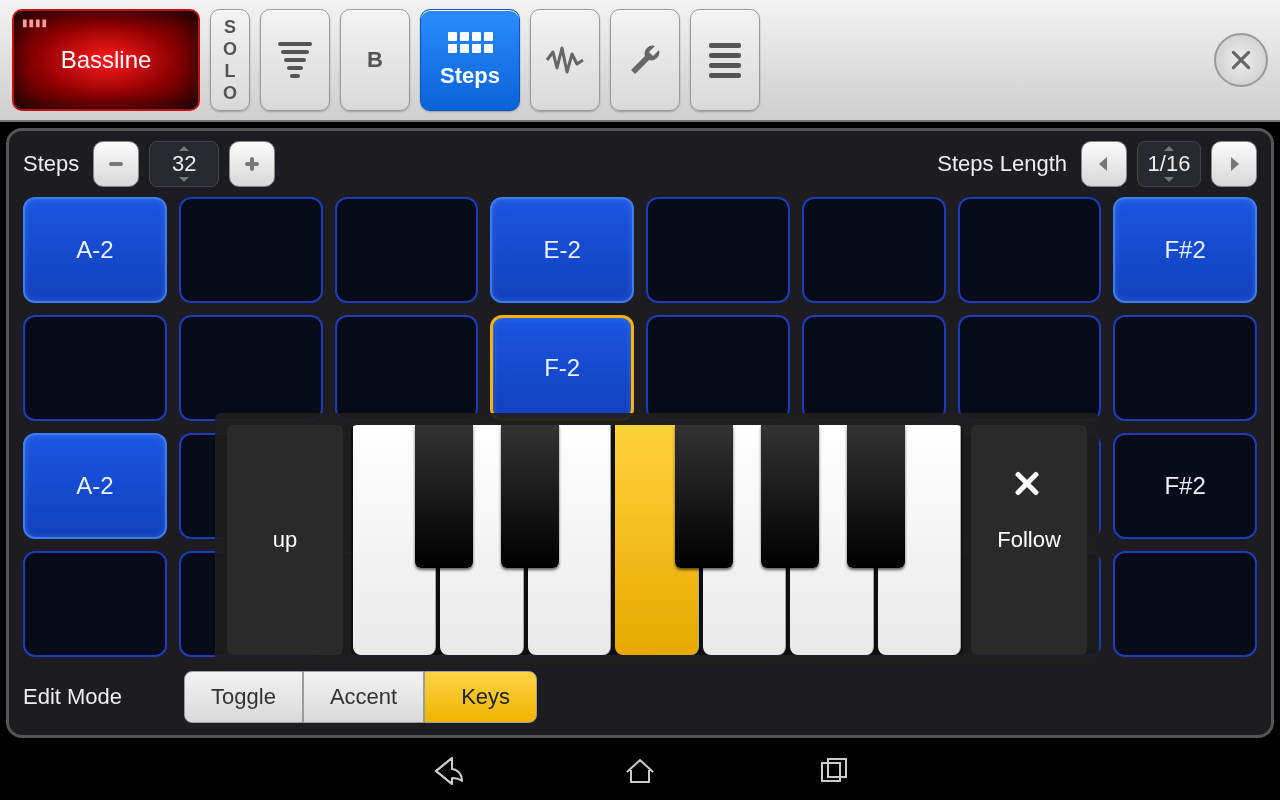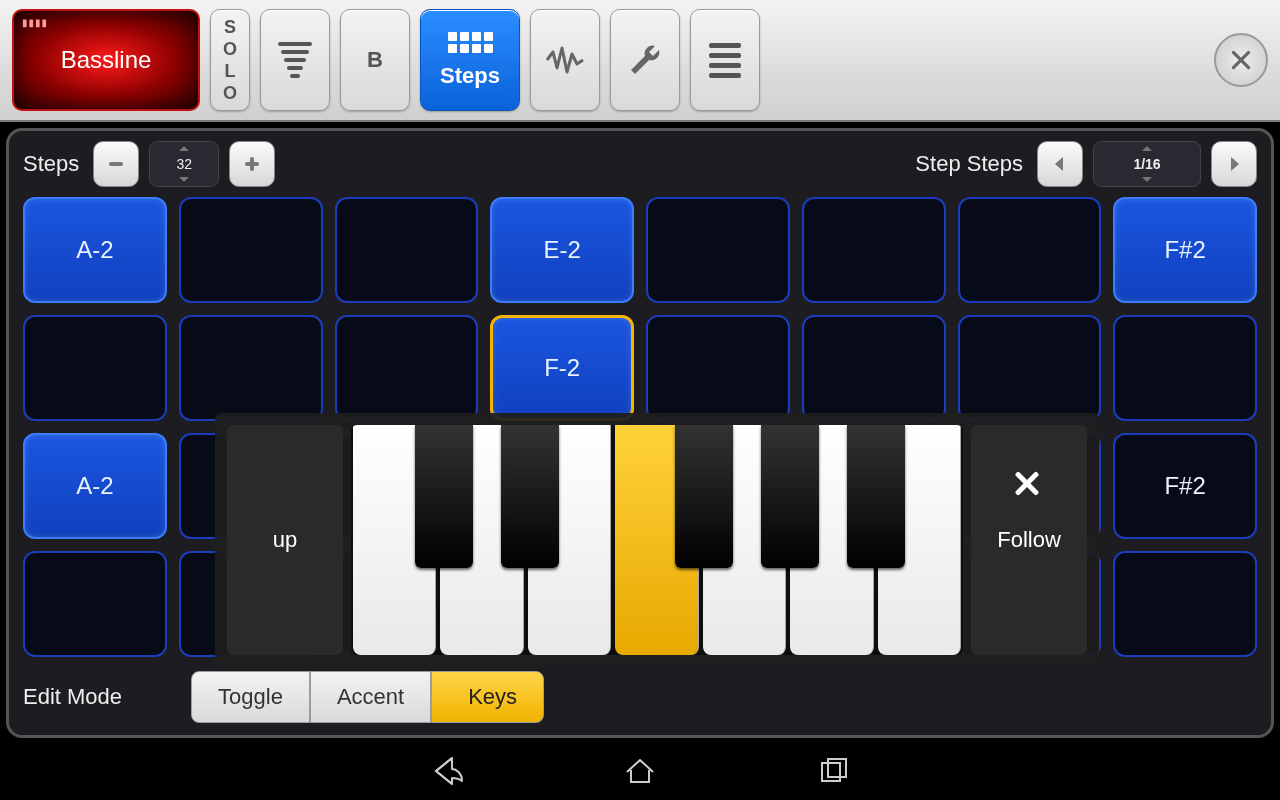--- a/index.html
+++ b/index.html
@@ -101,32 +101,32 @@
   .roundbtn {
     width:46px; height:46px; border-radius:10px;
     background: linear-gradient(#fbfbfb, #d7d7d7);
     border:1px solid #888;
     display:flex; align-items:center; justify-content:center;
     cursor:pointer;
   }
   .roundbtn svg { width:20px; height:20px; }
   .spinval {
     width:70px; height:46px; border-radius:8px;
-    background:#292931; color:#eee; font-size:14px;
+    background:#292931; color:#eee; font-size:22px;
     display:flex; flex-direction:column; align-items:center; justify-content:center;
     border:1px solid #444;
     position:relative;
   }
   .spinval::before, .spinval::after {
     content:""; position:absolute; left:50%; transform:translateX(-50%);
     border-left:5px solid transparent; border-right:5px solid transparent;
   }
   .spinval::before { top:4px; border-bottom:5px solid #777; }
   .spinval::after  { bottom:4px; border-top:5px solid #777; }
-  .spinval.wide { width:108px;font-weight:bold; }
+  .spinval.wide { width:64px; }
 
   
   .stepgrid { display:grid; grid-template-columns: repeat(8, 1fr); grid-auto-rows: 106px; gap:12px; }
   .step {
     border-radius:12px;
     border:2px solid #1b3dbb;
     background: #070b18;
     color:#eaf2ff; font-size:24px;
     display:flex; align-items:center; justify-content:center;
     cursor:pointer;
@@ -157,21 +157,21 @@
   .bkey { position:absolute; top:0; width:9.5%; height:62%; background: linear-gradient(#333, #000); border-radius:0 0 6px 6px; cursor:pointer; box-shadow: 0 2px 3px rgba(0,0,0,.6); z-index:2; }
 
   .xbtn { position:absolute; top:14px; right:14px; width:116px; height:112px; background:transparent; display:flex; align-items:center; justify-content:center; cursor:pointer; }
   .xbtn::before, .xbtn::after {
     content:""; position:absolute; width:30px; height:5px; background:#fff; border-radius:2px;
   }
   .xbtn::before { transform: rotate(45deg); }
   .xbtn::after  { transform: rotate(-45deg); }
 
   
-  .editrow { display:flex; align-items:center; gap:15px; margin-top:14px; }
+  .editrow { display:flex; align-items:center; gap:8px; margin-top:14px; }
   .editrow .lbl { margin-right:14px; }
   .mode {
     height:52px; padding:0 26px;
     border:1px solid #9c9c9c;
     background: linear-gradient(#f3f3f3, #d9d9d9);
     color:#333; font-size:22px;
     display:flex; align-items:center;
     cursor:pointer;
   }
   .mode:first-of-type { border-radius:8px 0 0 8px;margin-left:40px; }
@@ -270,21 +270,21 @@
     <div class="spinval">32</div>
     <div class="roundbtn">
       <svg viewBox="0 0 20 20">
           <rect x="3" y="8" width="14" height="4" fill="#777" rx="2"></rect>
           <rect x="8" y="3" width="4" height="14" fill="#777" rx="2"></rect>
         </svg>
     </div>
 
     <div class="spacer"></div>
 
-    <span class="lbl">Step Steps</span>
+    <span class="lbl">Steps Length</span>
     <div class="roundbtn">
       <svg viewBox="0 0 20 20">
           <path d="M13 3l-8 7 8 7z" fill="#777"></path>
         </svg>
     </div>
     <div class="spinval wide">1/16</div>
     <div class="roundbtn">
       <svg viewBox="0 0 20 20">
           <path d="M7 3l8 7-8 7z" fill="#777"></path>
         </svg>

